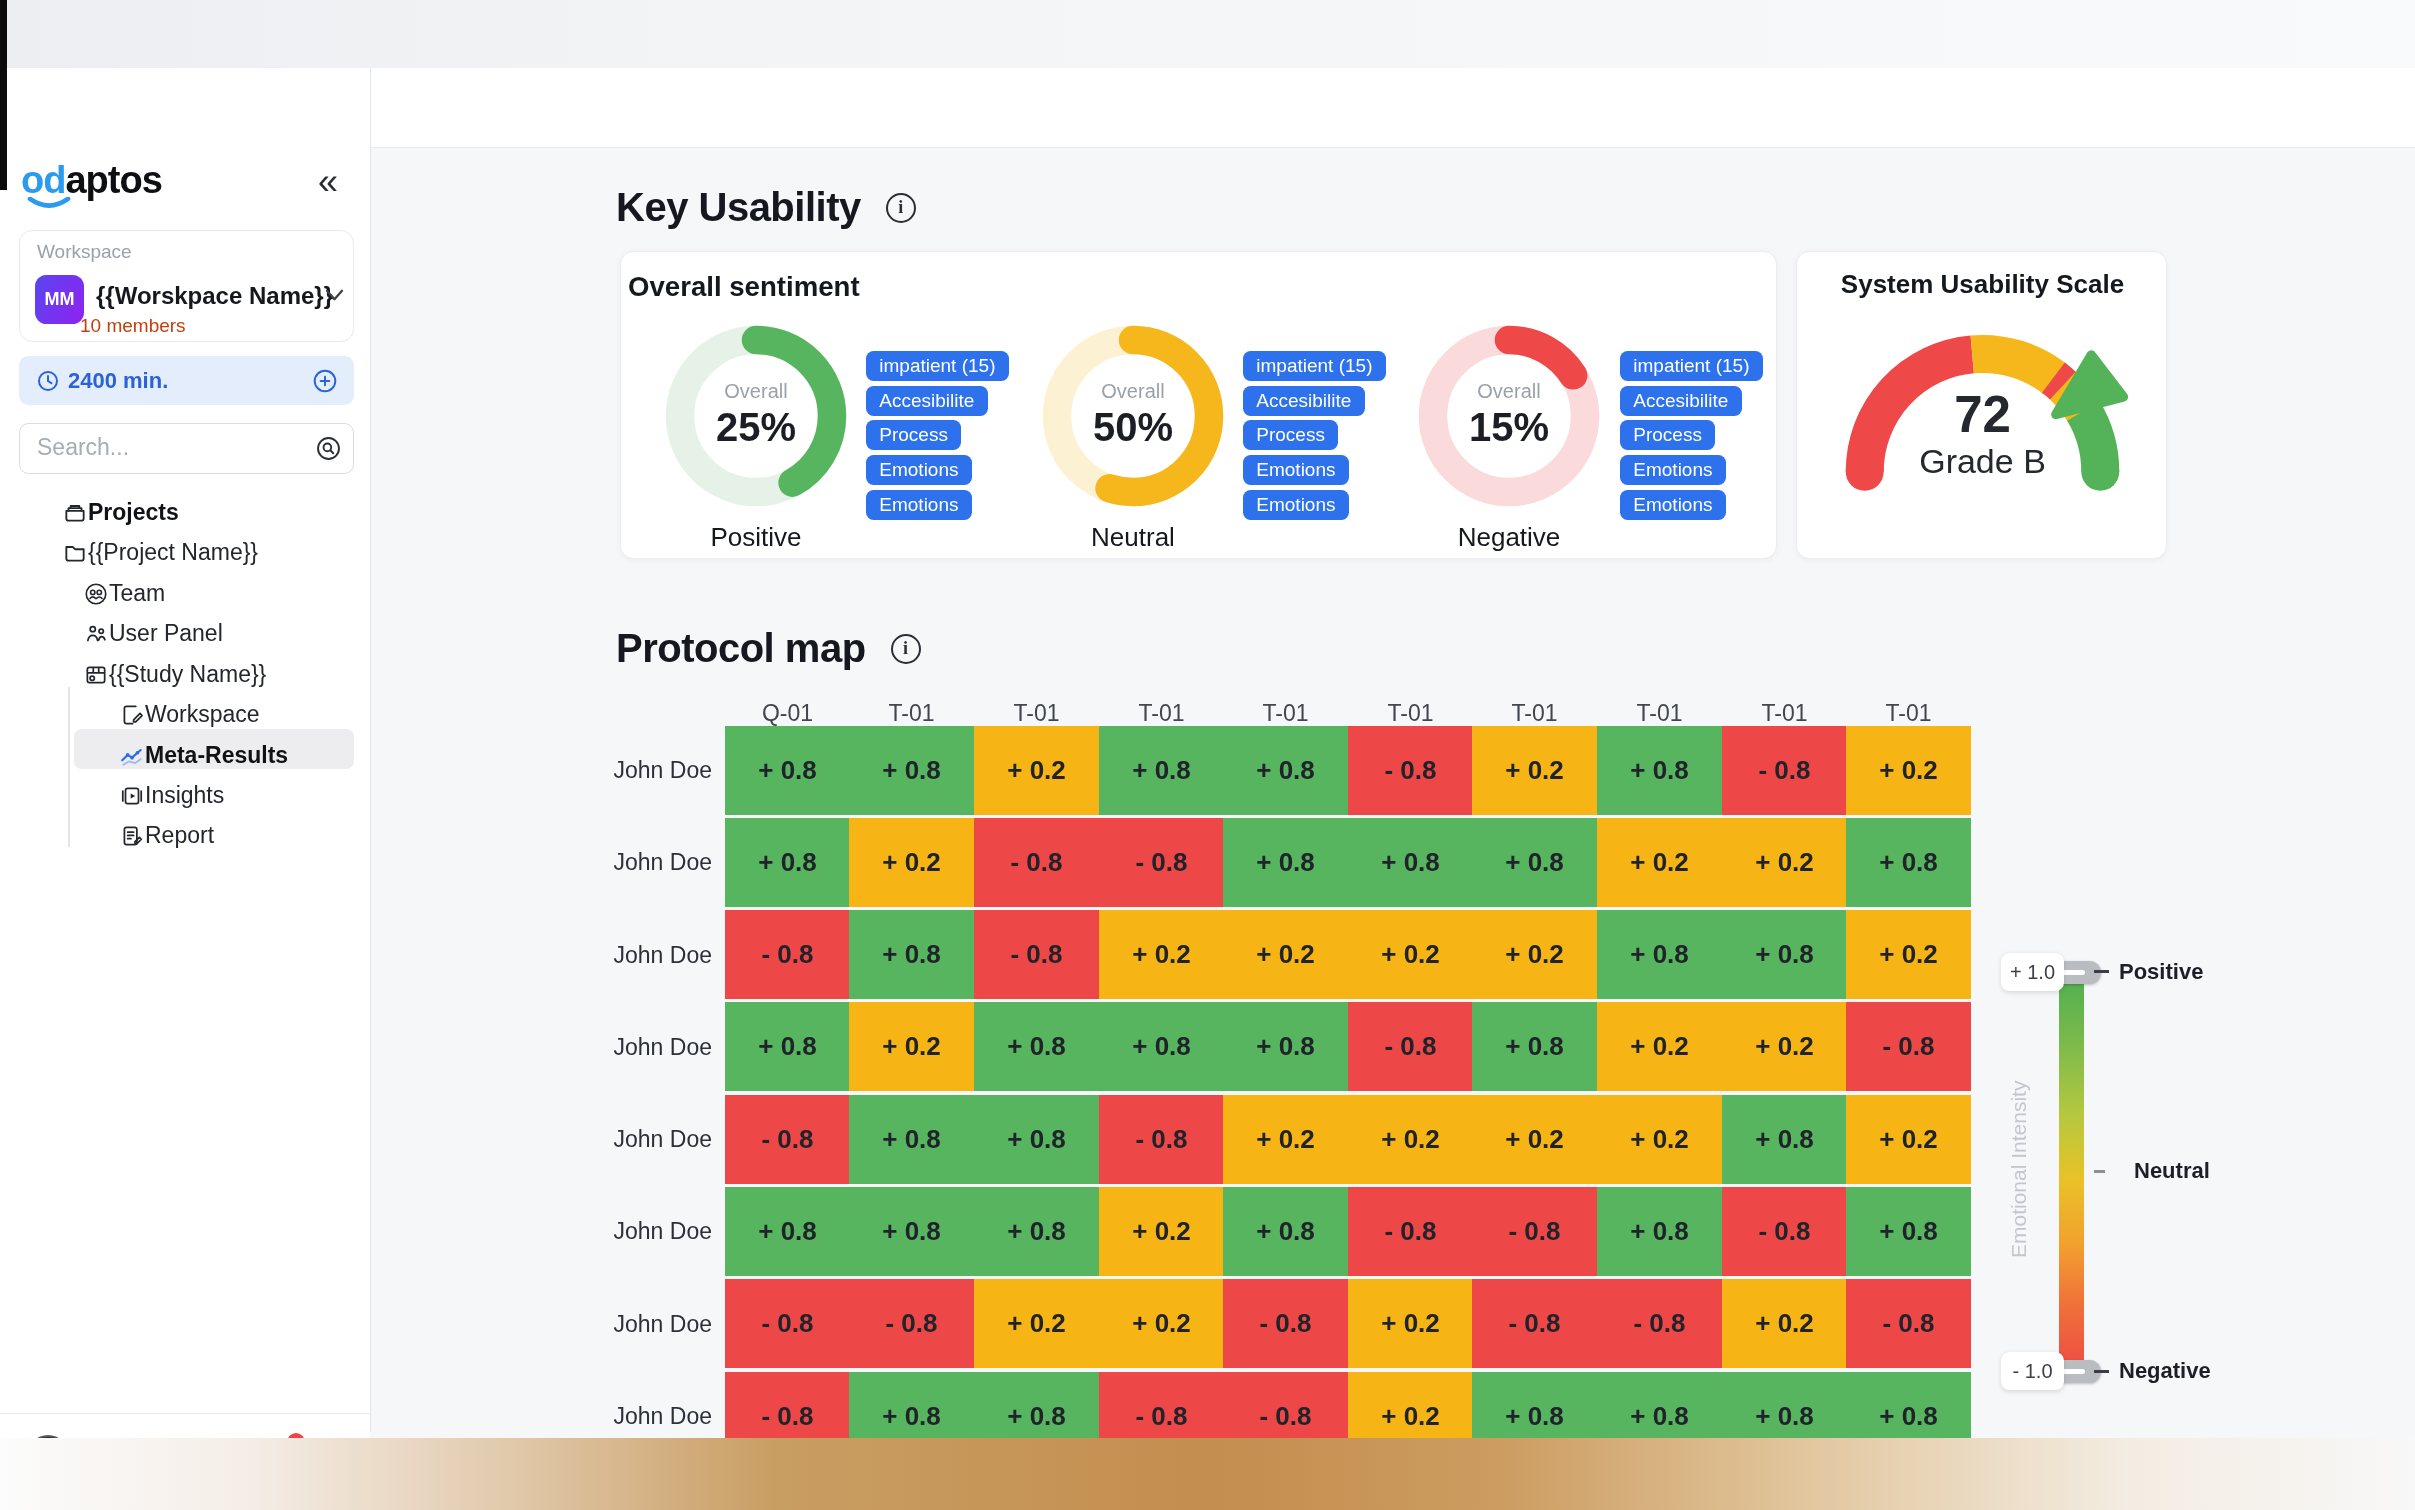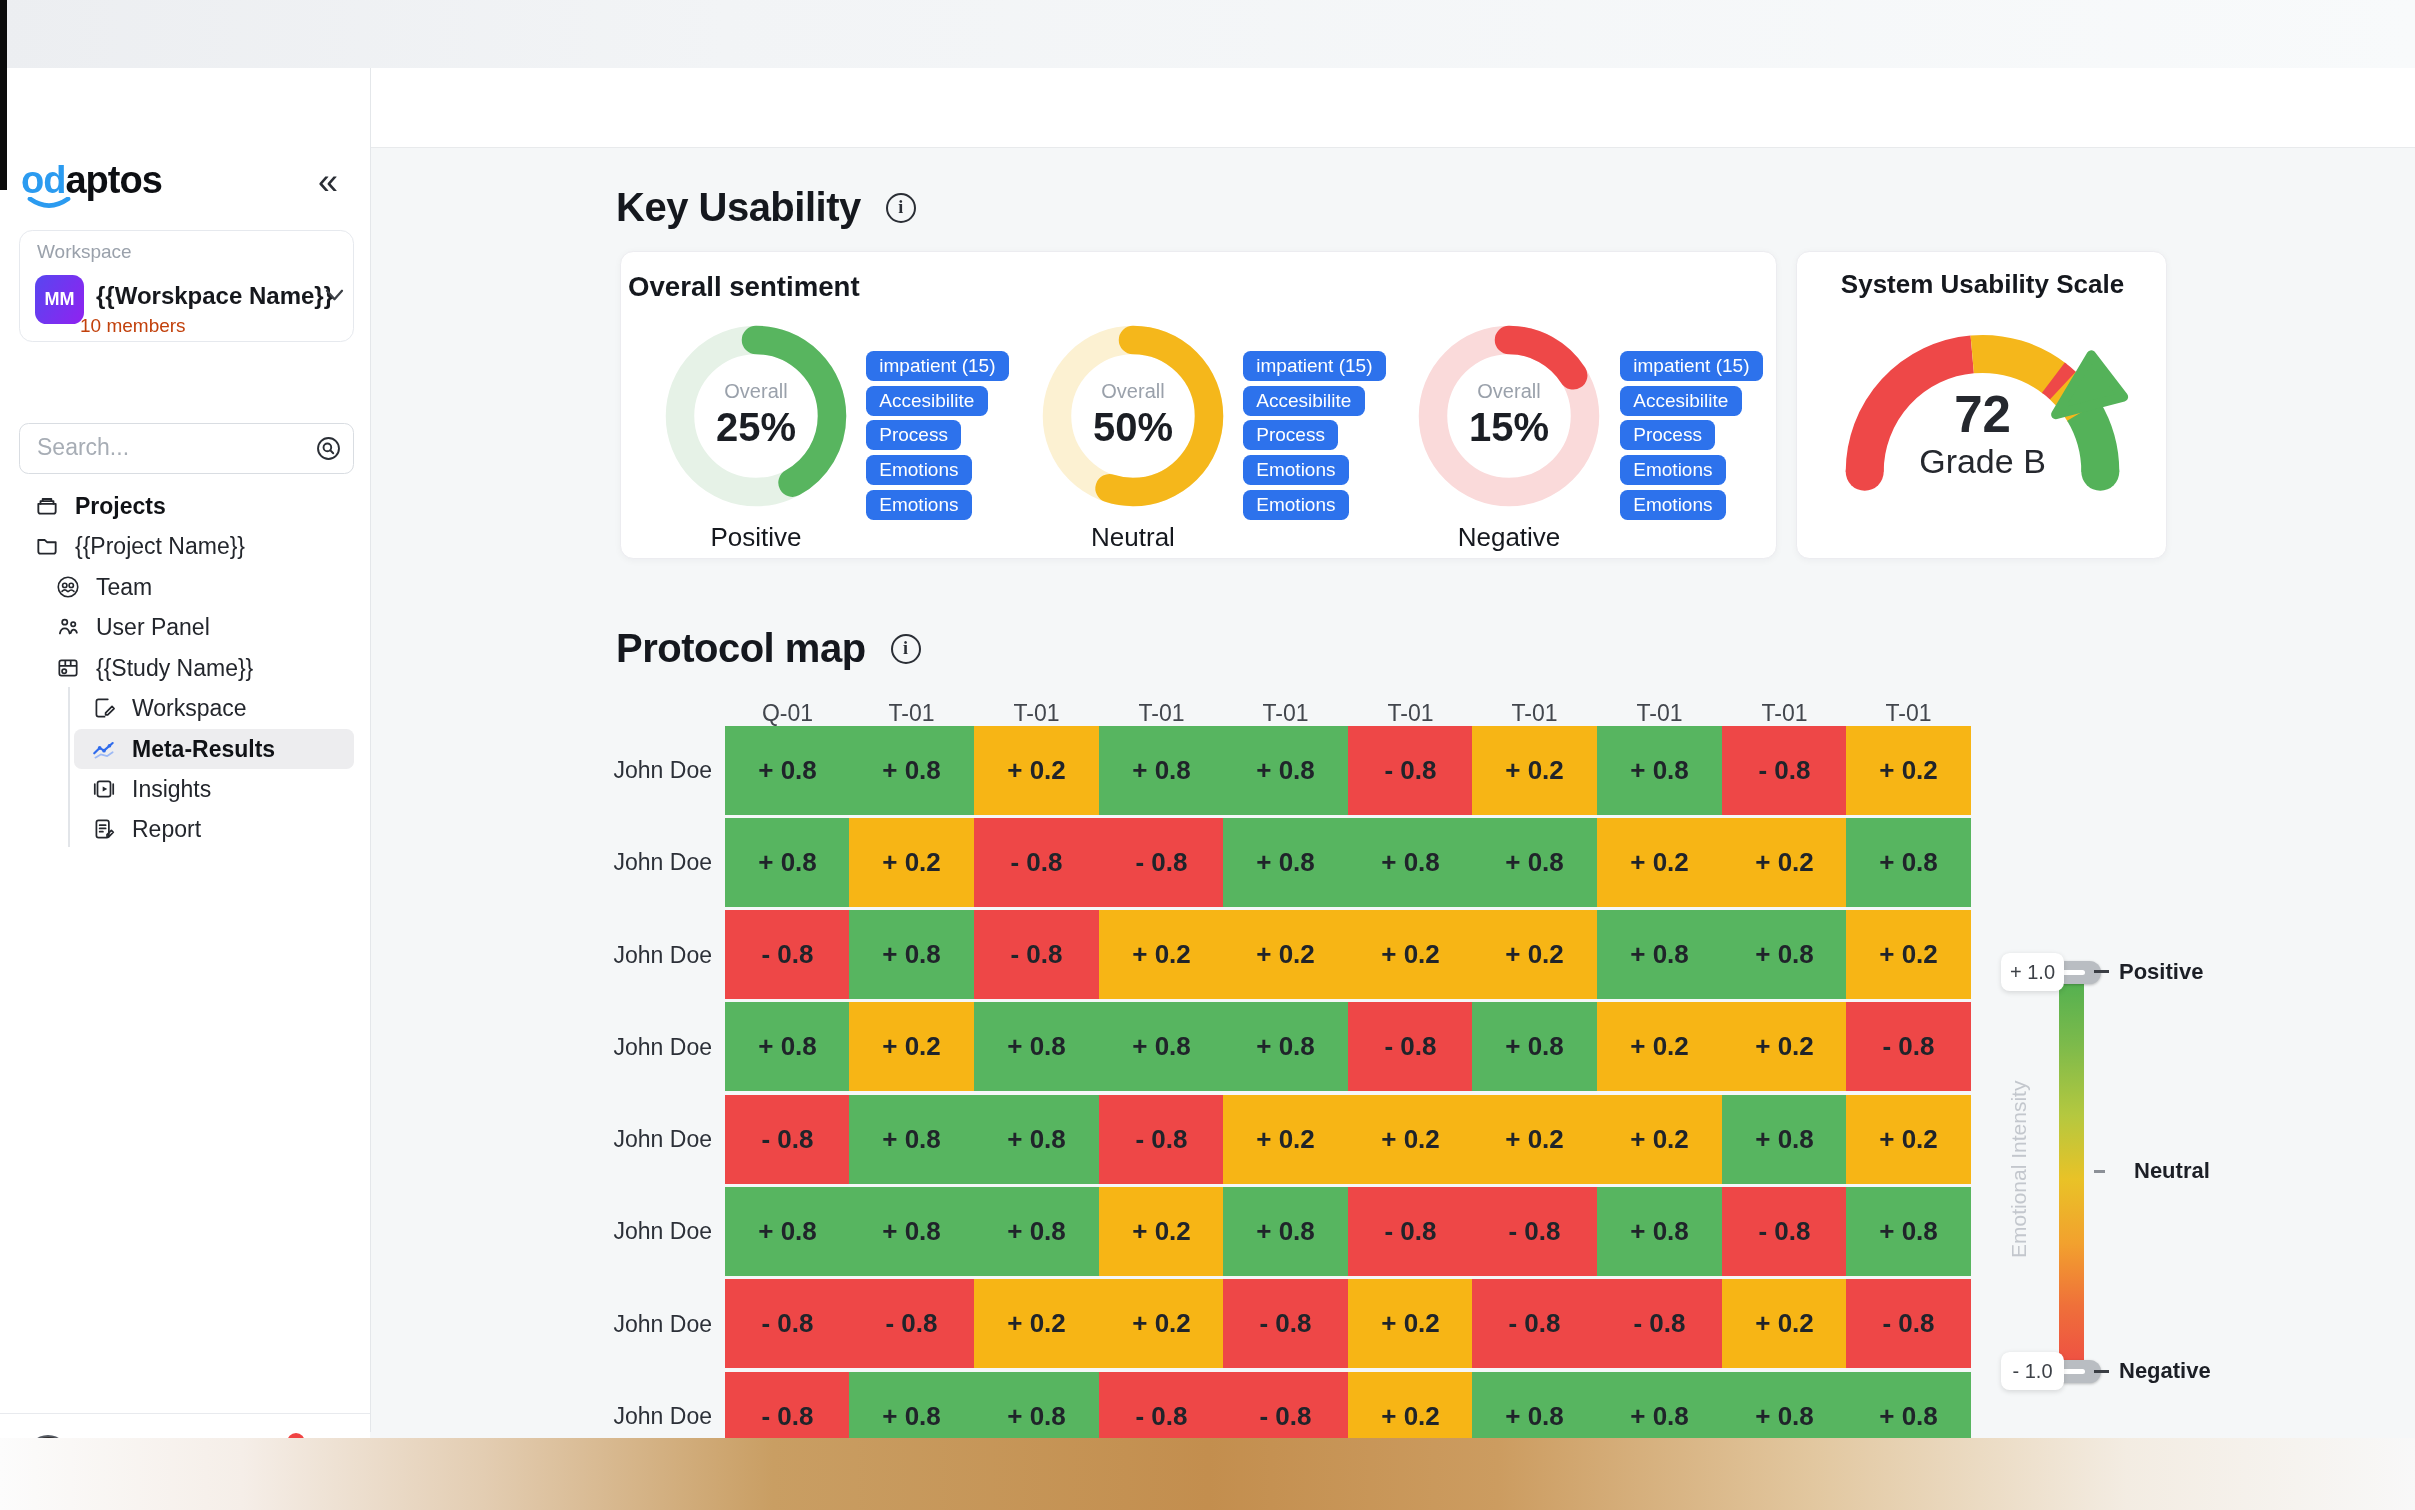--- a/index.html
+++ b/index.html
@@ -43,21 +43,21 @@
   #minutes-plus { position:absolute; left:293px; top:12.4px; }
 
   #search-box { left:19px; top:355px; width:335px; height:51px; background:#fff;
     border:1.9px solid #d9dde2; border-radius:9.5px; }
   #search-input { position:absolute; left:17px; top:9.5px; width:266px; border:none; outline:none;
     font-size:23px; color:#444; background:transparent; font-family:"Liberation Sans",sans-serif; }
   #search-input::placeholder { color:#a7adb5; }
   #search-icon { position:absolute; left:295px; top:11.4px; }
 
   #sidebar-nav { left:0; top:418px; width:371px; height:371px; }
-  .nav-item { position:absolute; height:40px; display:flex; align-items:center; gap:15px; cursor:pointer; width:354px; }
+  .nav-item { position:absolute; height:40px; display:flex; align-items:flex-end; cursor:pointer; width:354px;padding-left:28px; }
   .nav-item .nicon { width:26px; height:26px; flex:0 0 26px; display:flex; align-items:center; justify-content:center; }
   .nav-item .nlabel { font-size:23px; color:#23262c; white-space:nowrap; }
   .nav-item.bold .nlabel { font-weight:700; color:#101216; }
   .nav-item.active-row { background:#ededef; border-radius:7.6px; }
   #nav-vline { left:68px; top:619px; width:1.9px; height:160px; background:#e2e5e9; }
 
   #user-row { left:0; top:1345px; width:370px; height:88px; background:#fff; border-top:1px solid #e8eaee; }
   #user-avatar { position:absolute; left:27px; top:21px; width:42px; height:42px; border-radius:50%;
     background:radial-gradient(circle at 50% 38%, #8a6a52 0 9.5px, #565b63 10.5px);
     overflow:hidden; }
@@ -142,20 +142,31 @@
     <div class="abs" id="workspace-card">
       <div class="ws-label">Workspace</div>
       <div id="ws-avatar">MM</div>
       <div id="ws-name">{{Worskpace Name}}</div>
       <div id="ws-members">10 members</div>
       <svg id="ws-chevron" width="21" height="15" viewBox="0 0 22 16">
         <path d="M3 3l8 9 8-9" fill="none" stroke="#3c4046" stroke-width="2.4" stroke-linecap="round" stroke-linejoin="round"></path>
       </svg>
     </div>
 
+    <div class="abs" id="minutes-pill">
+      <svg id="minutes-clock" width="24" height="24" viewBox="0 0 24 24">
+        <circle cx="12" cy="12" r="9" fill="none" stroke="#2b62d9" stroke-width="2"></circle>
+        <path d="M12 7v5l3.4 2.2" fill="none" stroke="#2b62d9" stroke-width="2" stroke-linecap="round"></path>
+      </svg>
+      <div id="minutes-label">2400 min.</div>
+      <svg id="minutes-plus" width="26" height="26" viewBox="0 0 24 24">
+        <circle cx="12" cy="12" r="9.5" fill="none" stroke="#2b62d9" stroke-width="1.8"></circle>
+        <path d="M12 8v8M8 12h8" fill="none" stroke="#2b62d9" stroke-width="1.8" stroke-linecap="round"></path>
+      </svg>
+    </div>
 
     <div class="abs" id="search-box">
       <input id="search-input" type="text" placeholder="Search..." style="">
       <svg id="search-icon" width="27" height="27" viewBox="0 0 24 24">
         <circle cx="12" cy="12" r="9.3" fill="none" stroke="#2a2e35" stroke-width="1.7"></circle>
         <circle cx="11" cy="11" r="3.4" fill="none" stroke="#2a2e35" stroke-width="1.7"></circle>
         <path d="M13.6 13.6l2.6 2.6" fill="none" stroke="#2a2e35" stroke-width="1.7" stroke-linecap="round"></path>
       </svg>
     </div>
 

